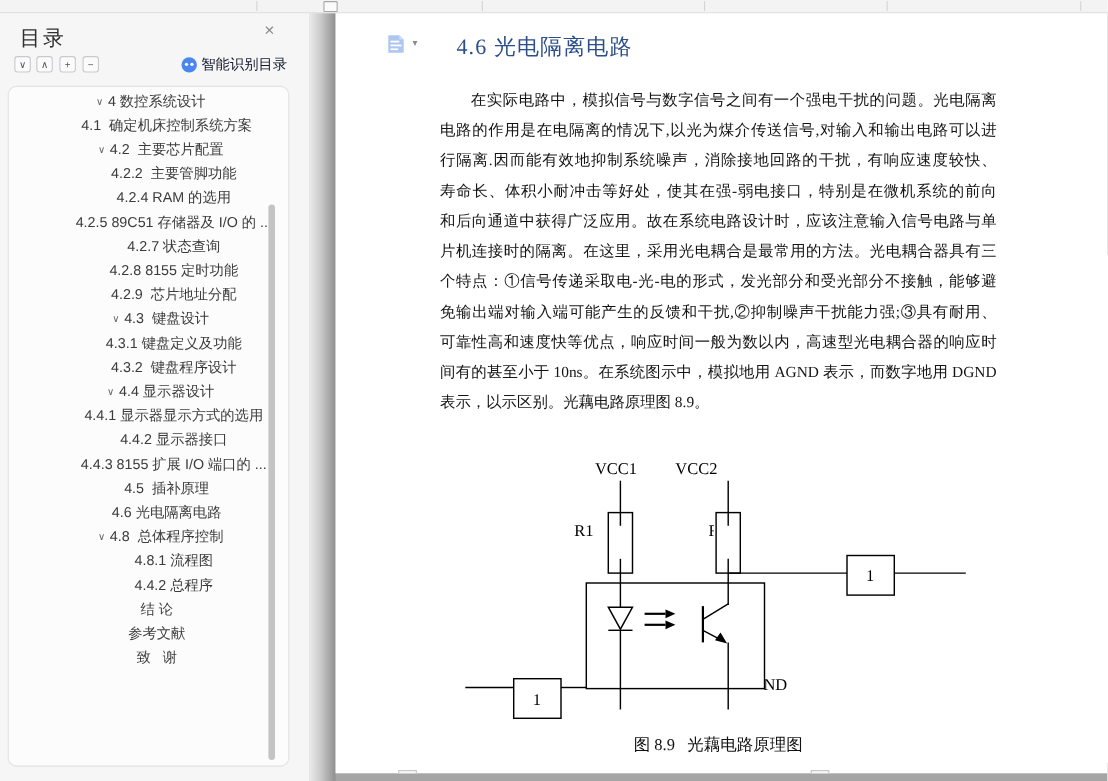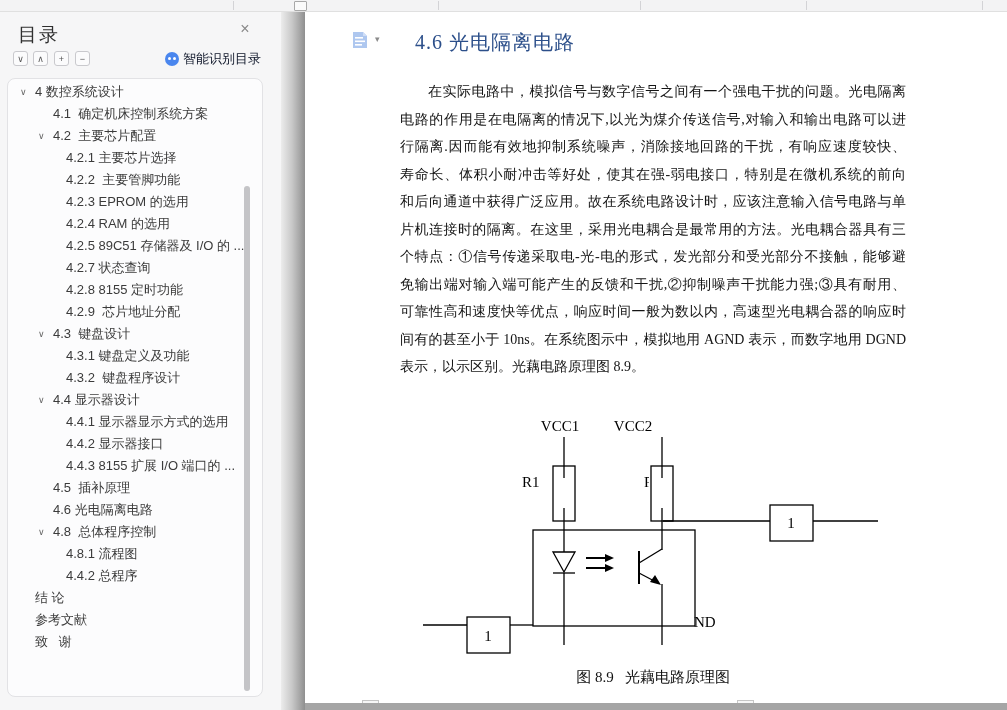--- a/index.html
+++ b/index.html
@@ -23,21 +23,21 @@
           color:#555;text-align:center;font-family:inherit;}
   .ai-icon{position:absolute;left:165px;top:52px;width:14px;height:14px;border-radius:50%;
            background:#4a86ee;}
   .ai-icon::before,.ai-icon::after{content:"";position:absolute;top:5px;width:3px;height:3px;
            border-radius:50%;background:#fff;}
   .ai-icon::before{left:3px;} .ai-icon::after{left:8px;}
   .ai-label{position:absolute;left:183px;top:51px;font-size:13px;color:#0f172a;line-height:16px;cursor:pointer;}
 
   .toc-panel{position:absolute;left:7px;top:78px;width:254px;height:617px;
              border:1px solid #e2e2e5;border-radius:8px;background:#fcfcfd;overflow:hidden;}
-  #toc-list{position:absolute;left:0;top:2px;right:0;}
+  #toc-list{position:absolute;left:0;top:2px;right:0;text-align:center;}
   .toc-row{position:relative;height:22px;line-height:22px;margin:0 12px;font-size:13px;
            color:#3b3b3b;white-space:pre;overflow:hidden;cursor:pointer;}
   .toc-row .caret{display:inline-block;width:15px;font-size:9px;color:#666;vertical-align:top;}
   .toc-row .caret.empty{visibility:hidden;}
   .lvl1{padding-left:0px;} .lvl2{padding-left:18px;} .lvl3{padding-left:46px;}
   .toc-row.selected::before{content:"";position:absolute;left:10px;right:8px;top:1px;bottom:1px;
            background:#c9dcf5;border-radius:2px;z-index:-1;}
   .sb-scrollbar{position:absolute;left:236px;top:107px;width:6px;height:505px;
                 background:#c4c4c7;border-radius:3px;}
 
@@ -90,23 +90,21 @@
     <button class="tb-btn" style="left:75px">−</button>
 
     <span class="ai-icon"></span>
     <span class="ai-label">智能识别目录</span>
 
     <div class="toc-panel">
       <div id="toc-list">
           <div class="toc-row lvl1"><span class="caret">∨</span><span class="lbl">4 数控系统设计</span></div>
           <div class="toc-row lvl2"><span class="caret empty"></span><span class="lbl">4.1  确定机床控制系统方案</span></div>
           <div class="toc-row lvl2"><span class="caret">∨</span><span class="lbl">4.2  主要芯片配置</span></div>
-          <div class="toc-row lvl3"><span class="lbl">4.2.1 主要芯片选择</span></div>
           <div class="toc-row lvl3"><span class="lbl">4.2.2  主要管脚功能</span></div>
-          <div class="toc-row lvl3"><span class="lbl">4.2.3 EPROM 的选用</span></div>
           <div class="toc-row lvl3"><span class="lbl">4.2.4 RAM 的选用</span></div>
           <div class="toc-row lvl3"><span class="lbl">4.2.5 89C51 存储器及 I/O 的 ...</span></div>
           <div class="toc-row lvl3"><span class="lbl">4.2.7 状态查询</span></div>
           <div class="toc-row lvl3"><span class="lbl">4.2.8 8155 定时功能</span></div>
           <div class="toc-row lvl3"><span class="lbl">4.2.9  芯片地址分配</span></div>
           <div class="toc-row lvl2"><span class="caret">∨</span><span class="lbl">4.3  键盘设计</span></div>
           <div class="toc-row lvl3"><span class="lbl">4.3.1 键盘定义及功能</span></div>
           <div class="toc-row lvl3"><span class="lbl">4.3.2  键盘程序设计</span></div>
           <div class="toc-row lvl2"><span class="caret">∨</span><span class="lbl">4.4 显示器设计</span></div>
           <div class="toc-row lvl3"><span class="lbl">4.4.1 显示器显示方式的选用</span></div>

